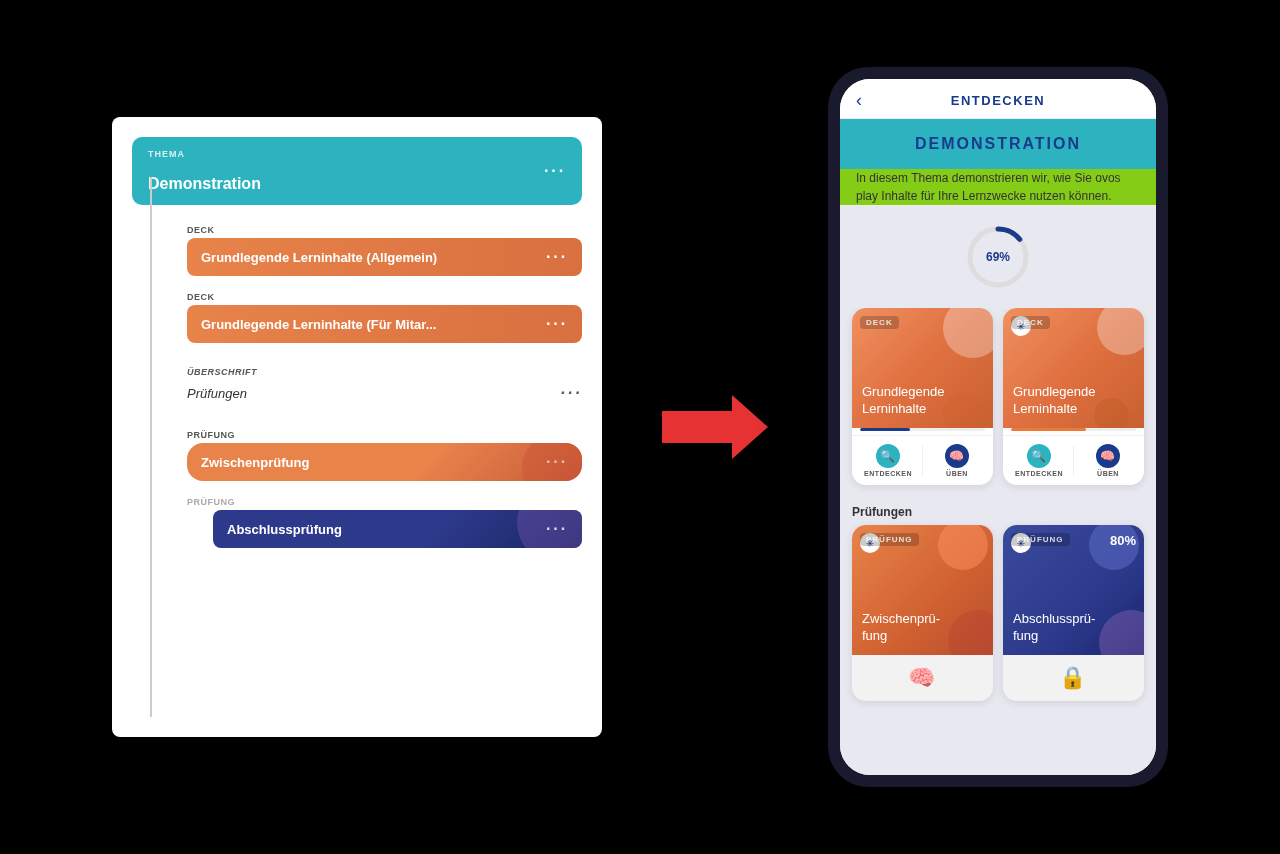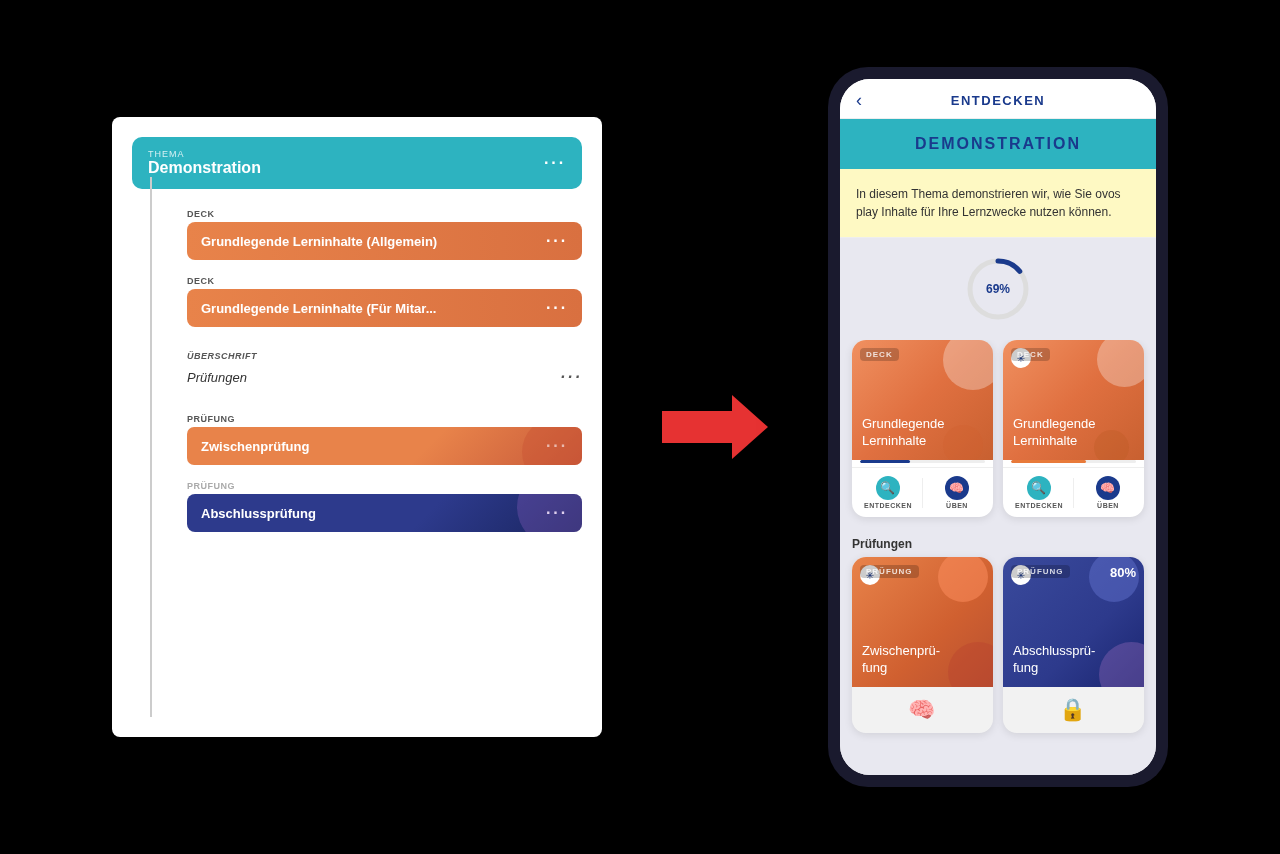--- a/index.html
+++ b/index.html
@@ -88,24 +88,24 @@
       background: #2db3c0;
       border-radius: 10px;
       padding: 12px 16px;
       display: flex;
       align-items: center;
       justify-content: space-between;
     }
 
     .thema-label {
       font-size: 9px;
-      font-weight: 400;
+      font-weight: 700;
       letter-spacing: 1px;
       color: rgba(255,255,255,0.8);
-      margin-bottom: 0;
+      margin-bottom: 16px;
     }
 
     .thema-title {
       font-size: 16px;
       font-weight: 800;
       color: #fff;
     }
 
     .child-nodes {
       margin-left: 55px;
@@ -122,21 +122,21 @@
     }
 
     .uberschrift-title {
       font-size: 13px;
       font-weight: 400;
       color: #333;
     }
 
     .prufung-card-orange {
       background: linear-gradient(135deg, #e8834a 60%, #c85a3a 100%);
-      border-radius: 7px;
+      border-radius: 16px;
       overflow: hidden;
     }
 
     .prufung-card-blue {
       background: linear-gradient(135deg, #2d3a8c 60%, #1a2560 100%);
       border-radius: 8px;
       overflow: hidden;
     }
 
     
@@ -207,22 +207,22 @@
 
     .phone-banner-title {
       font-size: 16px;
       font-weight: 900;
       letter-spacing: 2px;
       color: #1a3a8c;
     }
 
     
     .phone-description {
-      background: #fef9c3;
-      padding: 16px 16px;
+      background: #84cc16;
+      padding: 0 16px;
       font-size: 12px;
       color: #333;
       line-height: 1.5;
       border-bottom: 1px solid #eee;
     }
 
     
     .progress-area {
       background: #e8e8f0;
       padding: 16px;
@@ -475,21 +475,21 @@
         <div class="node-label">PRÜFUNG</div>
         <div class="node-card prufung-card-orange" style="background: linear-gradient(135deg, #e8834a 60%, #c85a3a 100%); position: relative; overflow:hidden;">
           <div style="position:absolute; right:-10px; top:-10px; width:70px; height:70px; border-radius:50%; background:rgba(200,80,50,0.4);"></div>
           <div class="node-card-title">Zwischenprüfung</div>
           <div class="node-dots">···</div>
         </div>
       </div>
 
       <div class="node">
         <div class="node-label" style="color:#aaa;">PRÜFUNG</div>
-        <div class="node-card prufung-card-blue" style="background: linear-gradient(135deg, #2d3a8c 60%, #1a2560 100%); position:relative; overflow:hidden;">
+        <div class="node-card prufung-card-blue" style="background: linear-gradient(135deg, #2d3a8c 60%, #1a2560 100%); position:relative; overflow:hidden;margin-left:26px;">
           <div style="position:absolute; right:-15px; bottom:-15px; width:80px; height:80px; border-radius:50%; background:rgba(150,100,200,0.3);"></div>
           <div class="node-card-title">Abschlussprüfung</div>
           <div class="node-dots">···</div>
         </div>
       </div>
 
     </div>
   </div>
 
   <div class="arrow-container">

